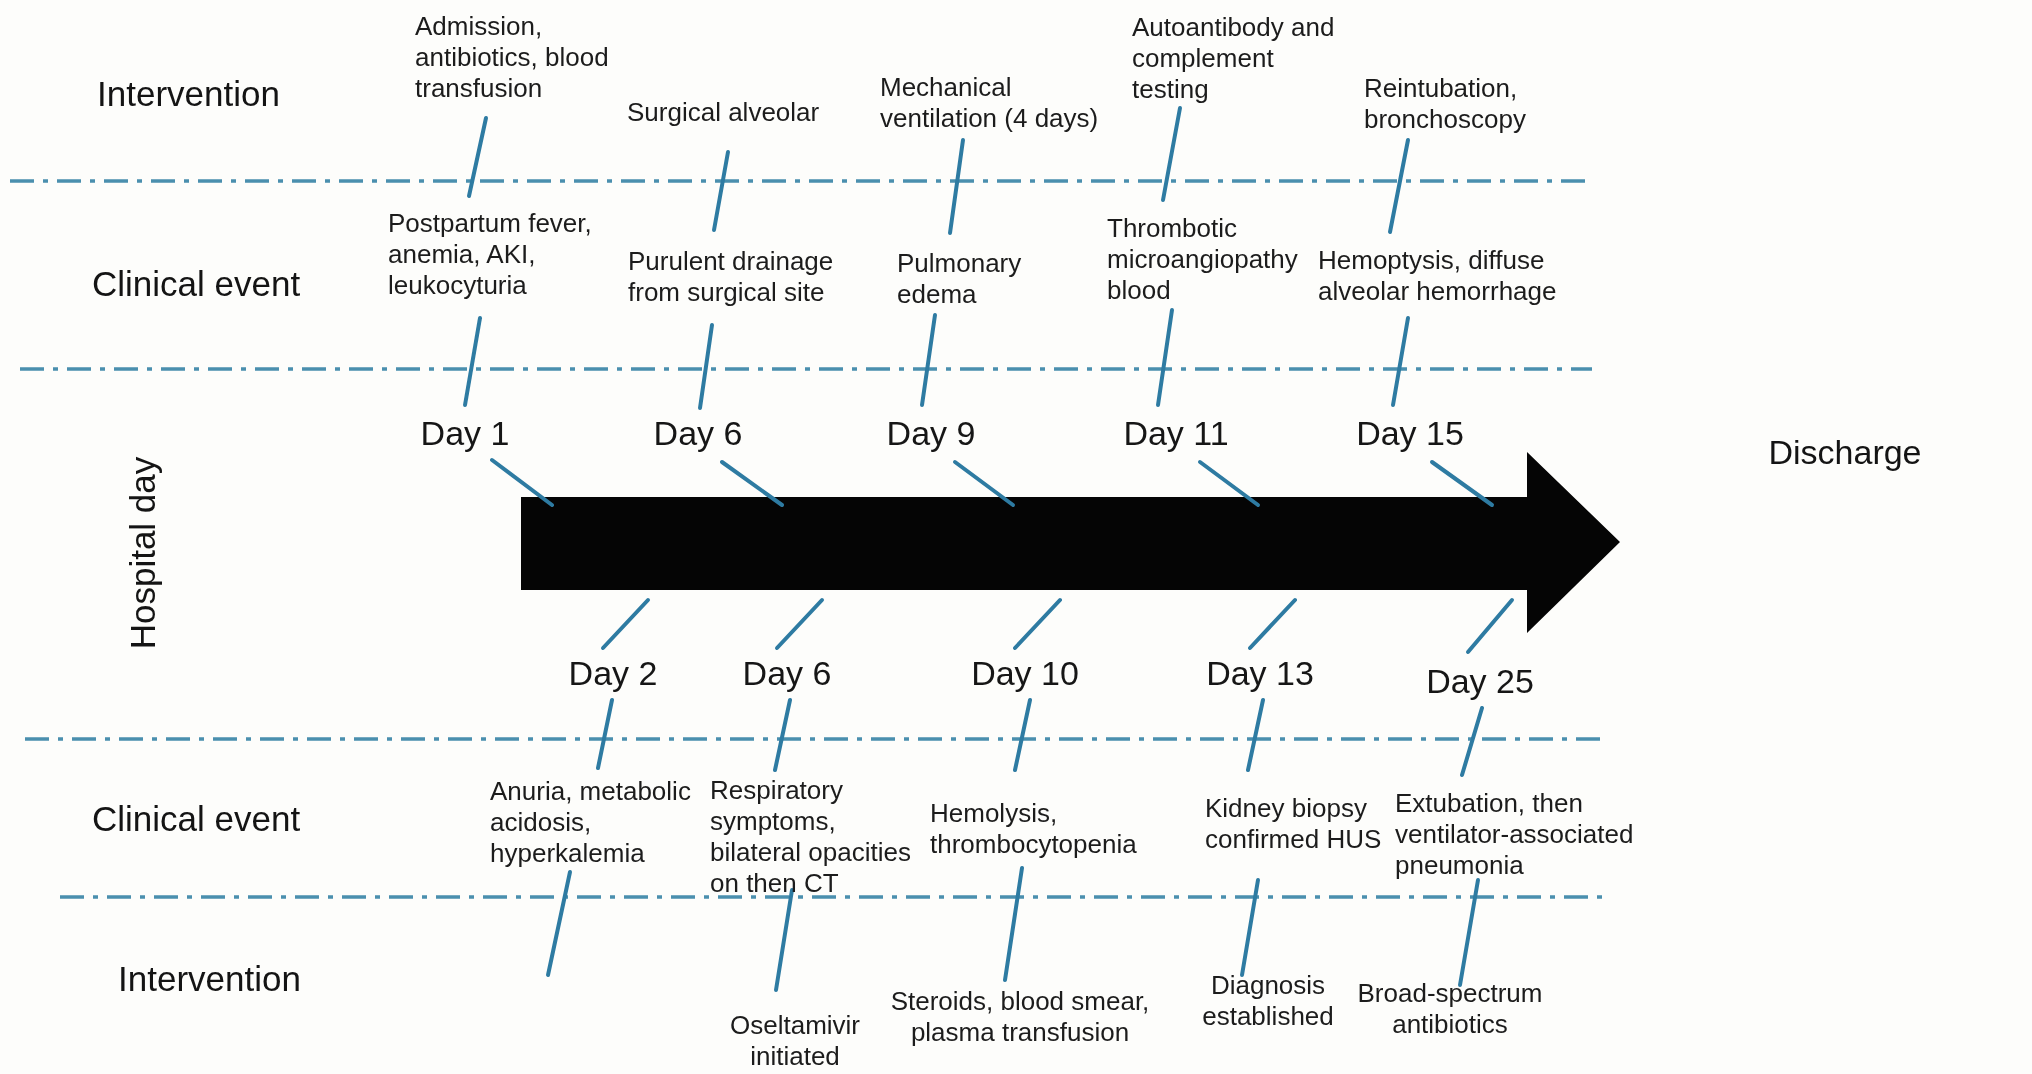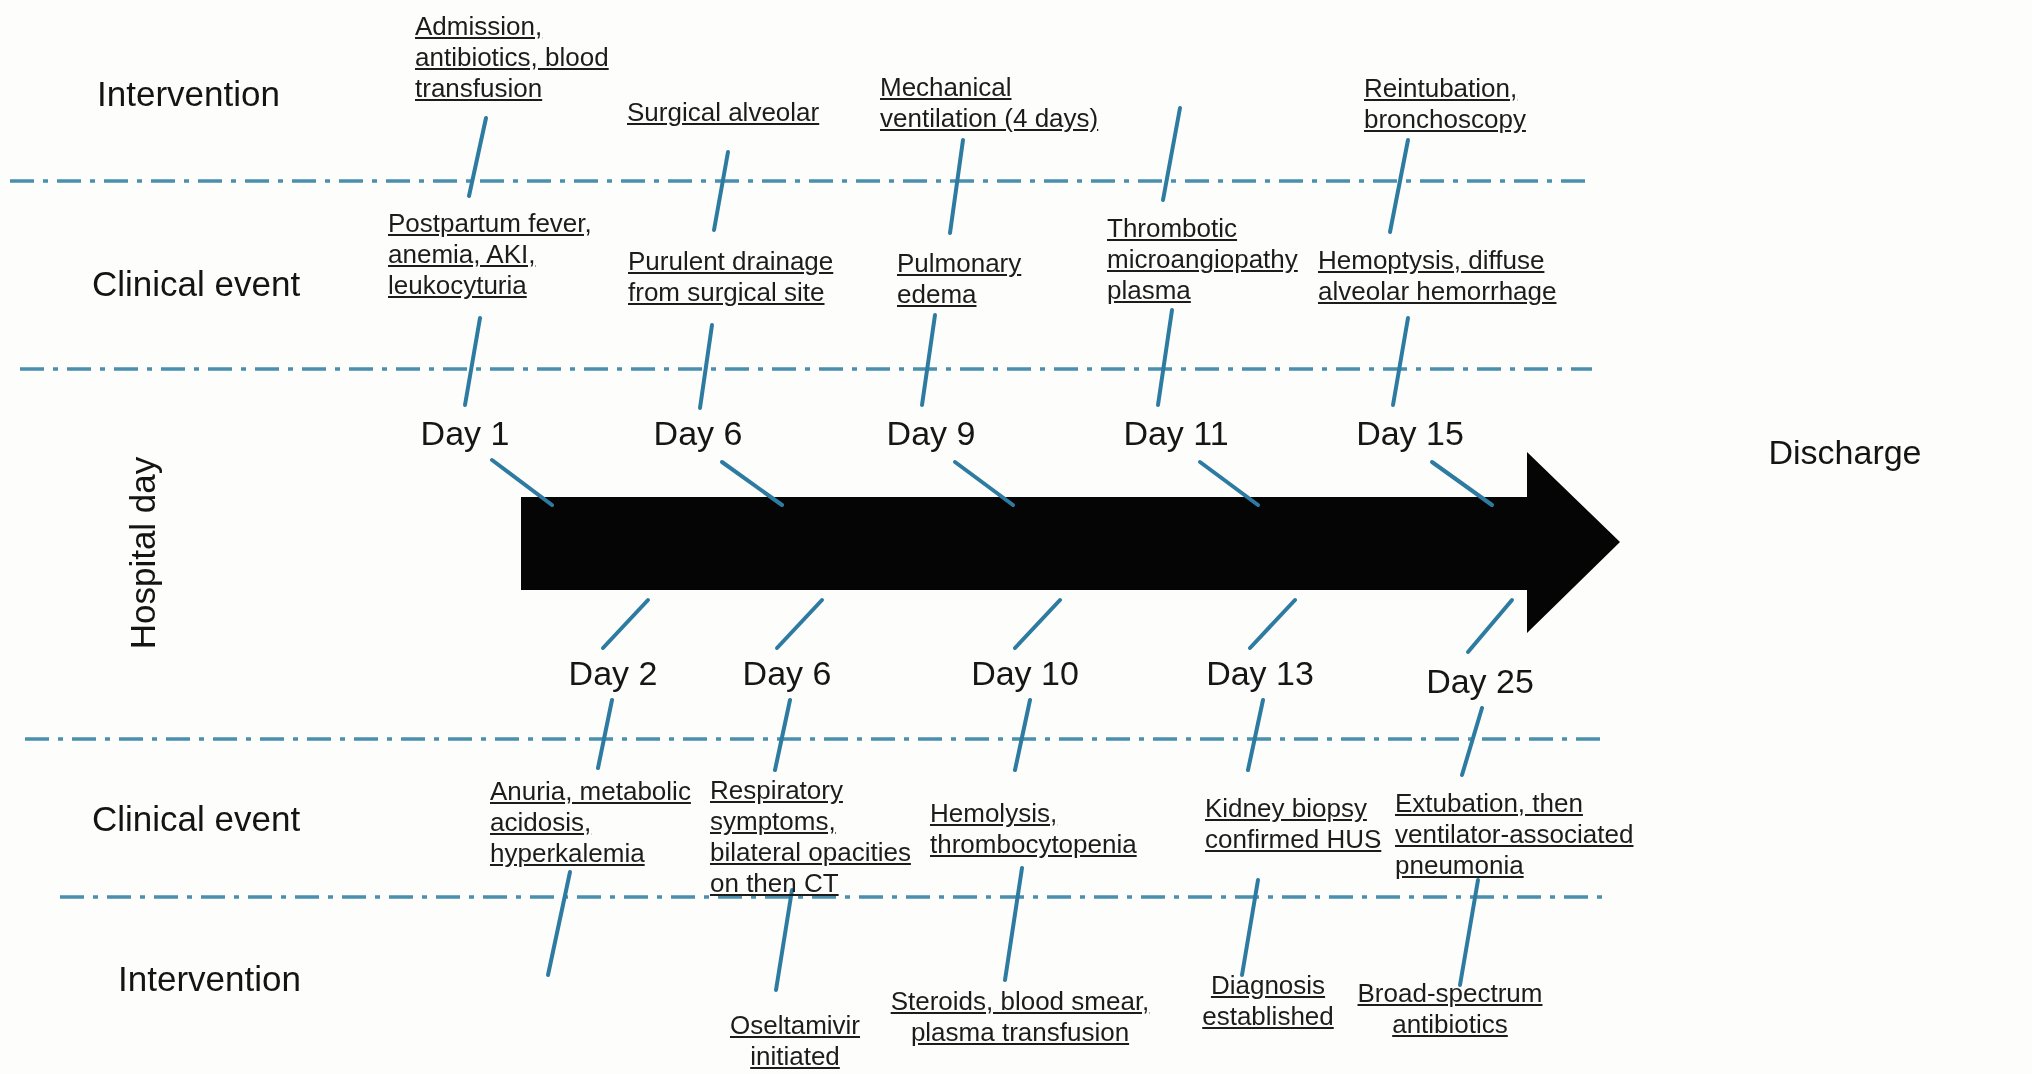--- a/index.html
+++ b/index.html
@@ -10,21 +10,20 @@
     font-family:"Liberation Sans", sans-serif;
     color:#1a1a1a;
     overflow:hidden;
   }
   .layer{position:absolute;left:0;top:0;}
   .note{
     position:absolute;
     font-size:26px;line-height:31px;
     white-space:pre-wrap;
     color:#1c1c1c;
-    text-decoration:underline;
   }
   .note.center{text-align:center;}
   .daylabel{
     position:absolute;
     width:150px;margin-left:-75px;
     text-align:center;
     font-size:34px;line-height:36px;
     color:#161616;
   }
   .sectionlabel{
@@ -122,33 +121,36 @@
   <div class="vlabel">Hospital day</div>
   <div class="sectionlabel" style="left:92px;top:800px">Clinical event</div>
   <div class="sectionlabel" style="left:118px;top:960px">Intervention</div>
 
   <div class="note" style="left:415px;top:11px">Admission,
 antibiotics, blood
 transfusion</div>
   <div class="note" style="left:627px;top:97px">Surgical alveolar</div>
   <div class="note" style="left:880px;top:72px">Mechanical
 ventilation (4 days)</div>
+  <div class="note" style="left:1132px;top:12px">Autoantibody and
+complement
+testing</div>
   <div class="note" style="left:1364px;top:73px">Reintubation,
 bronchoscopy</div>
 
   <div class="note" style="left:388px;top:208px">Postpartum fever,
 anemia, AKI,
 leukocyturia</div>
   <div class="note" style="left:628px;top:246px">Purulent drainage
 from surgical site</div>
   <div class="note" style="left:897px;top:248px">Pulmonary
 edema</div>
   <div class="note" style="left:1107px;top:213px">Thrombotic
 microangiopathy
-plasma</div>
+blood</div>
   <div class="note" style="left:1318px;top:245px">Hemoptysis, diffuse
 alveolar hemorrhage</div>
 
   <div class="daylabel" style="left:465px;top:415px">Day 1</div>
   <div class="daylabel" style="left:698px;top:415px">Day 6</div>
   <div class="daylabel" style="left:931px;top:415px">Day 9</div>
   <div class="daylabel" style="left:1176px;top:415px">Day 11</div>
   <div class="daylabel" style="left:1410px;top:415px">Day 15</div>
 
   <div class="daylabel" style="left:613px;top:655px">Day 2</div>

